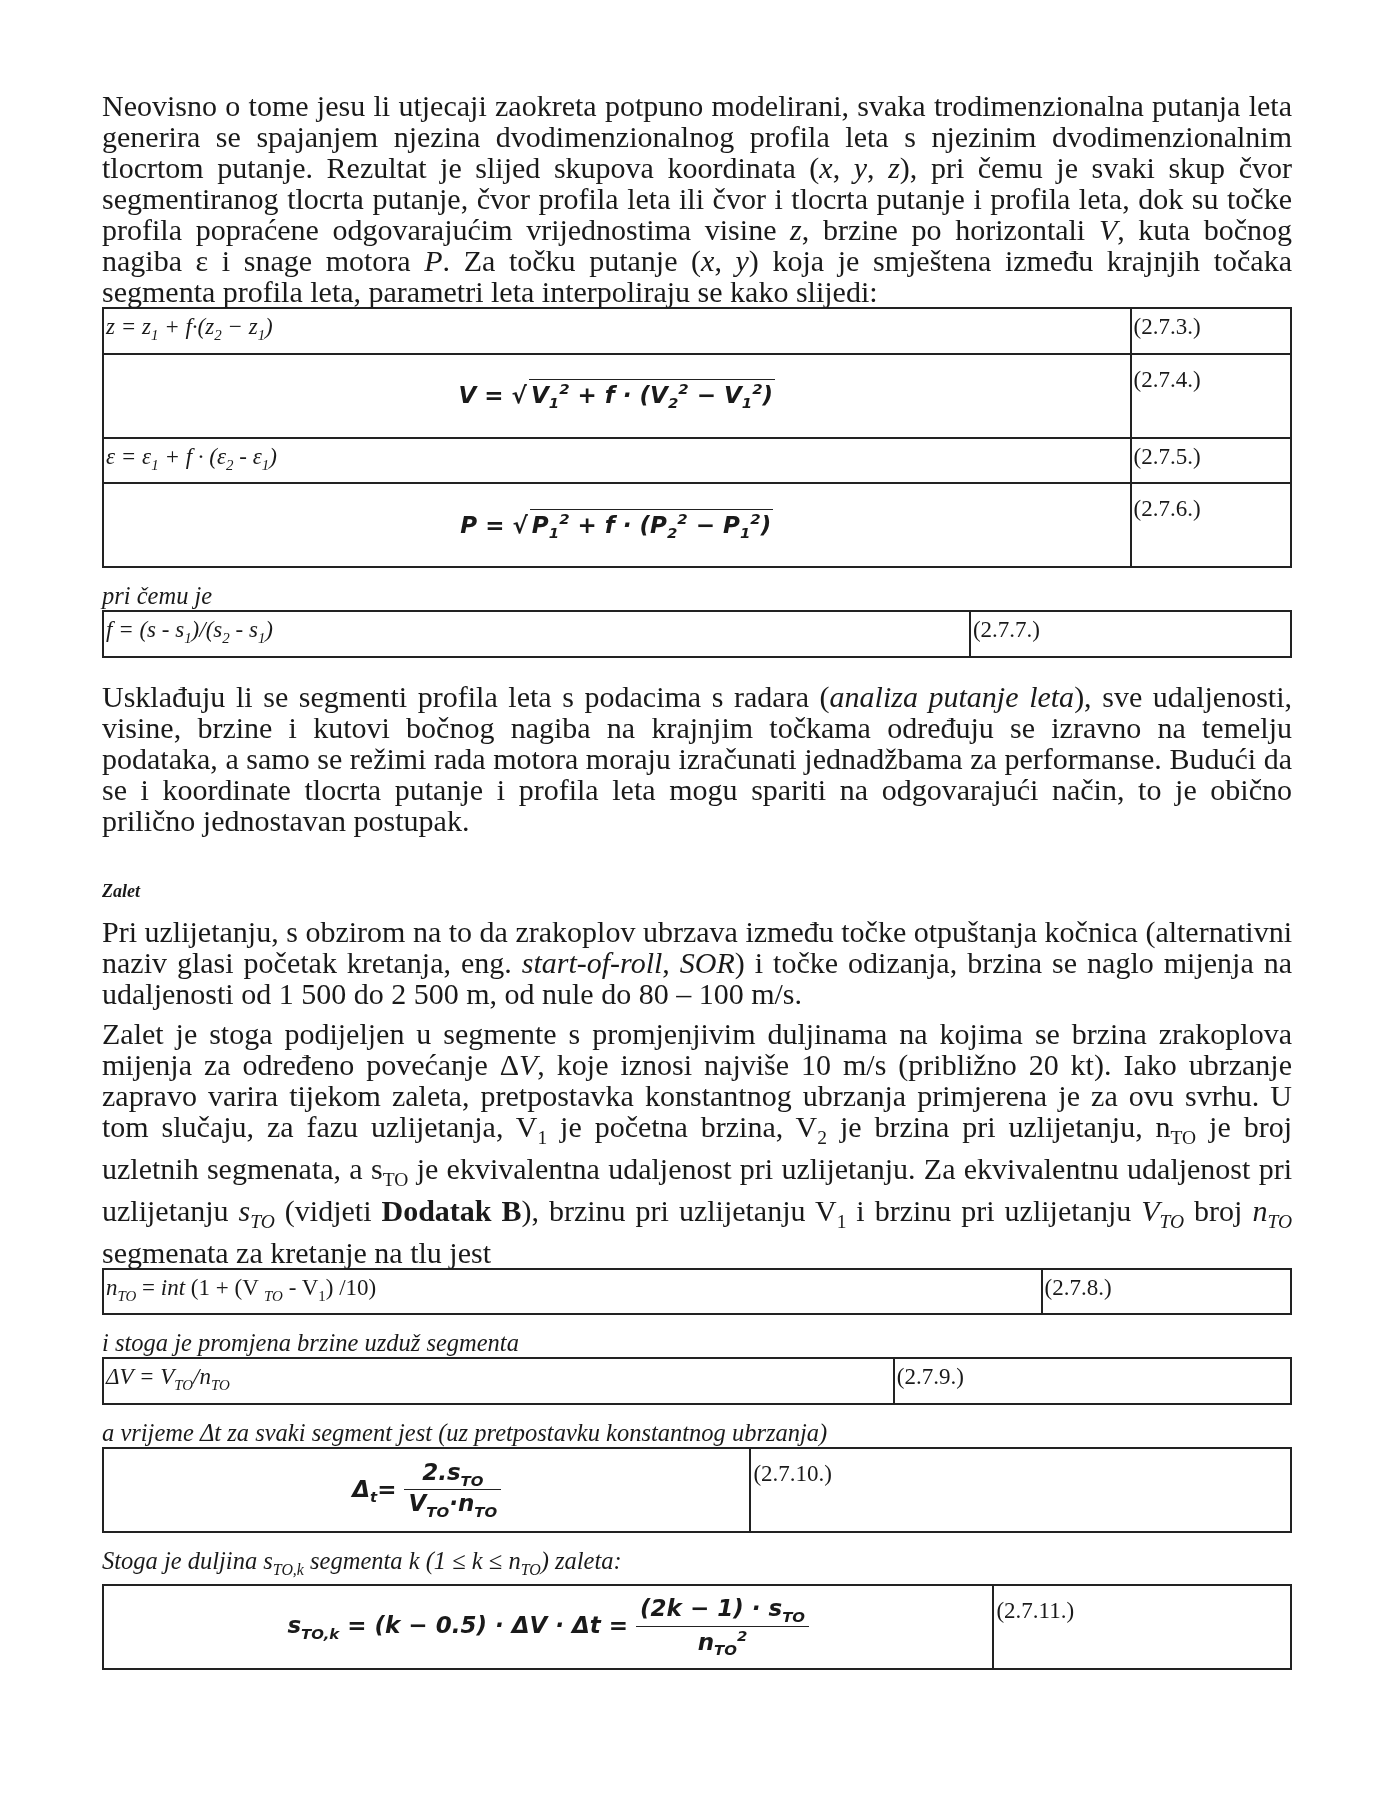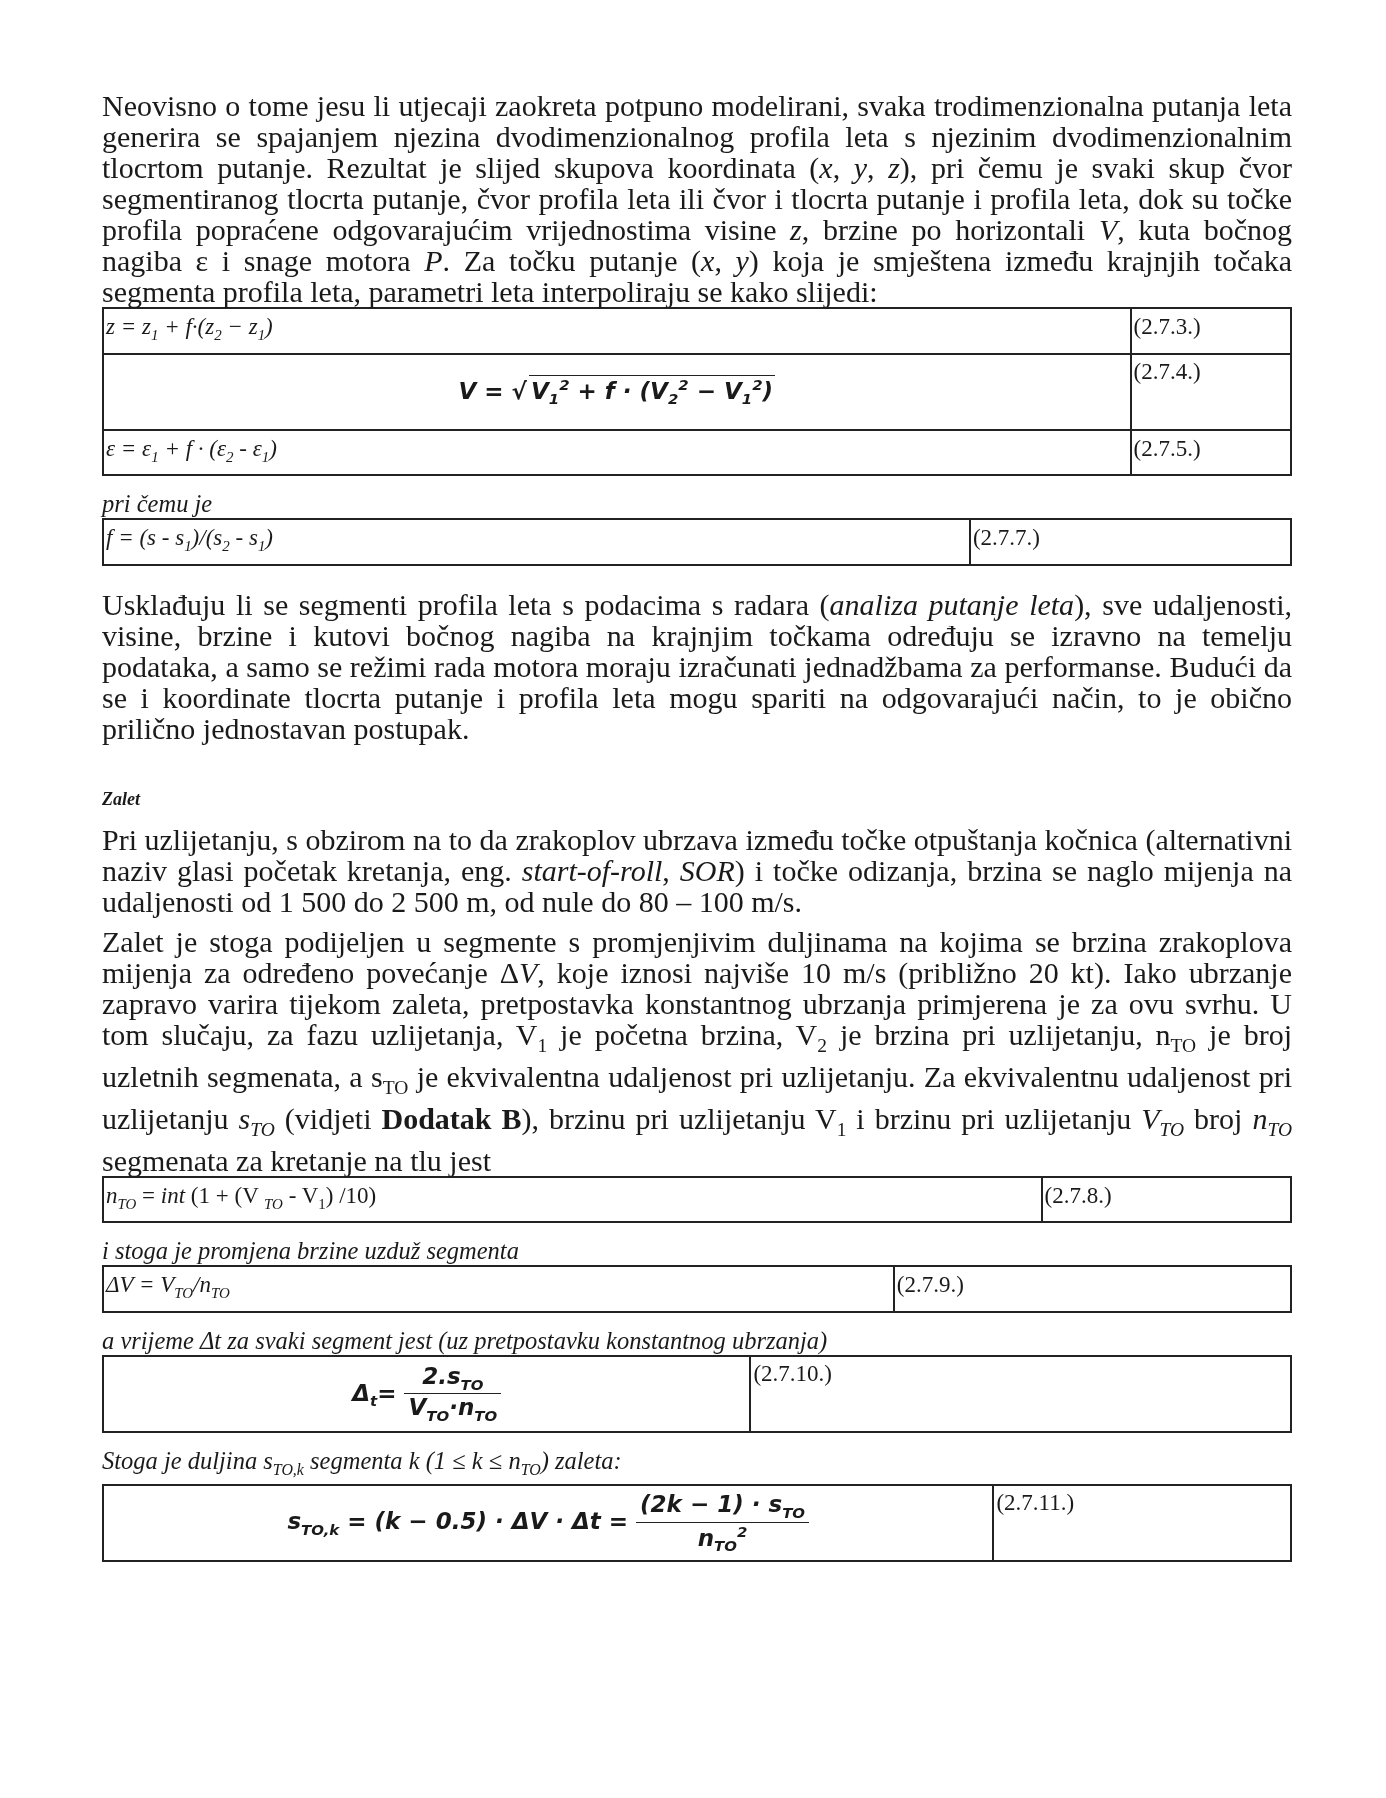--- a/index.html
+++ b/index.html
@@ -13,21 +13,21 @@
   .lead { margin:0; font-size:24.5px; line-height:28px;font-style:italic; }
   i { font-style:italic; }
   table.eq { border-collapse:collapse; width:100%; table-layout:fixed; }
   table.eq td { border:2px solid #222; padding:0 2px; vertical-align:top; font-size:23px; }
   table.eq td.num { padding-left:2px; font-family:"Liberation Serif", serif; }
   .eqf { font-family:"Liberation Serif", serif; font-style:italic; }
   .eqc { text-align:center; font-family:"DejaVu Sans", sans-serif; font-style:italic; font-weight:bold; font-size:17px; }
   .row-s td { height:36px; line-height:36px; }
   .row-t td { height:72px; }
   .row-t td.eqc { vertical-align:middle; }
-  .row-t td.num { padding-top:2px; line-height:30px;margin-left:43px; }
+  .row-t td.num { padding-top:10px; line-height:30px;margin-left:43px; }
   h3 { margin:0; font-size:18px; font-style:italic; font-weight:bold; line-height:31px; }
   .sqrt { display:inline-block; border-top:1.5px solid #222; padding:0 2px; margin-left:2px; }
   .frac { display:inline-block; vertical-align:middle; text-align:center; }
   .frac .n { display:block; border-bottom:1.5px solid #222; padding:0 4px; }
   .frac .d { display:block; padding:0 4px; }
   .col-1a { width:86.5%; } .col-1b { width:13.5%; }
   .col-2a { width:73%; }  .col-2b { width:27%; }
   .col-3a { width:69%; }  .col-3b { width:31%; }
   .col-4a { width:54.5%; } .col-4b { width:45.5%; }
   .col-5a { width:79%; }  .col-5b { width:21%; }
@@ -51,20 +51,24 @@
       <td class="eqf">z = z<sub>1</sub> + f·(z<sub>2</sub> − z<sub>1</sub>)</td>
       <td class="num">(2.7.3.)</td>
     </tr>
     <tr class="row-t">
       <td class="eqc">V = <span style="font-style:normal">√</span><span class="sqrt">V<sub>1</sub><sup>2</sup> + f · (V<sub>2</sub><sup>2</sup> − V<sub>1</sub><sup>2</sup>)</span></td>
       <td class="num">(2.7.4.)</td>
     </tr>
     <tr class="row-s">
       <td class="eqf">ε = ε<sub>1</sub> + f · (ε<sub>2</sub> - ε<sub>1</sub>)</td>
       <td class="num">(2.7.5.)</td>
+    </tr>
+    <tr class="row-t">
+      <td class="eqc">P = <span style="font-style:normal">√</span><span class="sqrt">P<sub>1</sub><sup>2</sup> + f · (P<sub>2</sub><sup>2</sup> − P<sub>1</sub><sup>2</sup>)</span></td>
+      <td class="num">(2.7.6.)</td>
     </tr>
   </tbody>
     </table>
 
   <div class="gap-m"></div>
   <p class="lead">pri čemu je</p>
   <table class="eq">
     <colgroup>
         <col class="col-2a" style="width:72.9%">
         <col class="col-2b">

